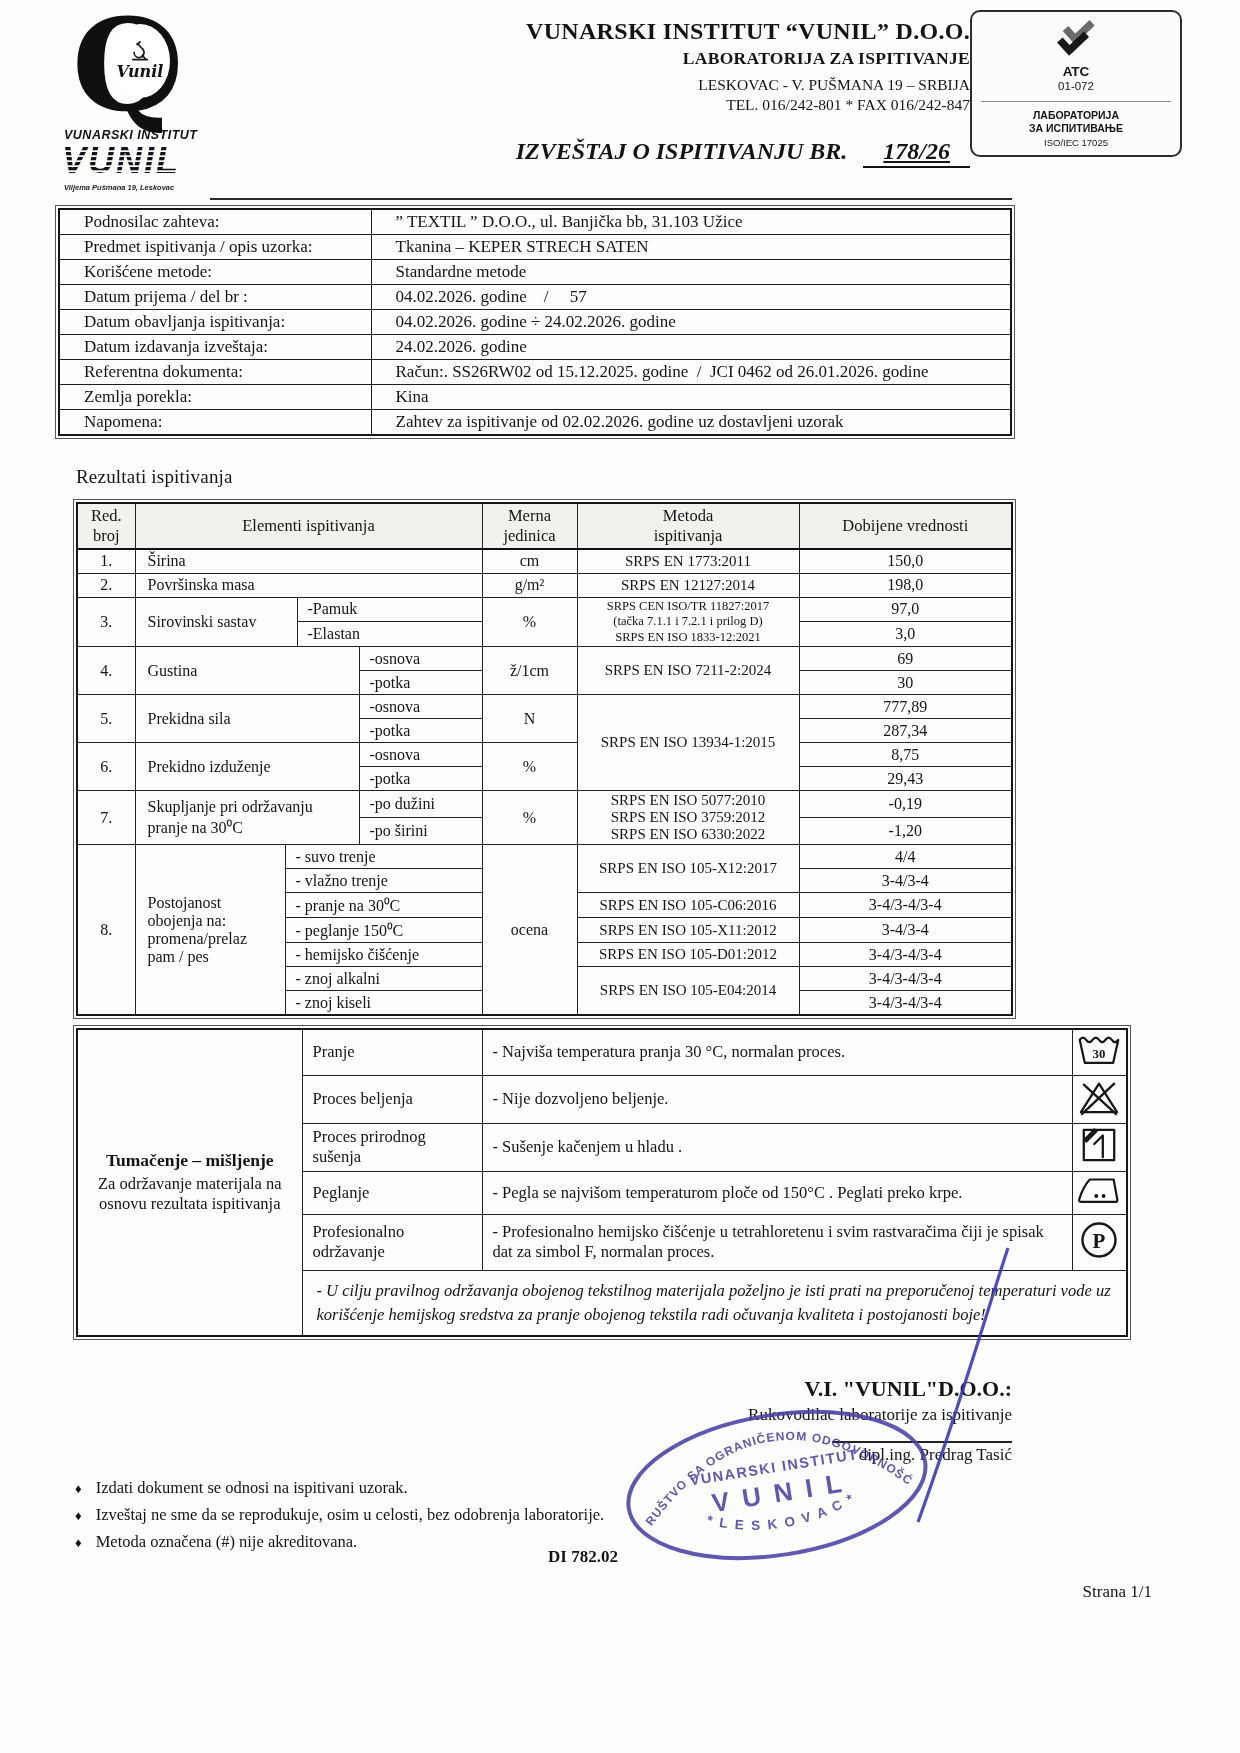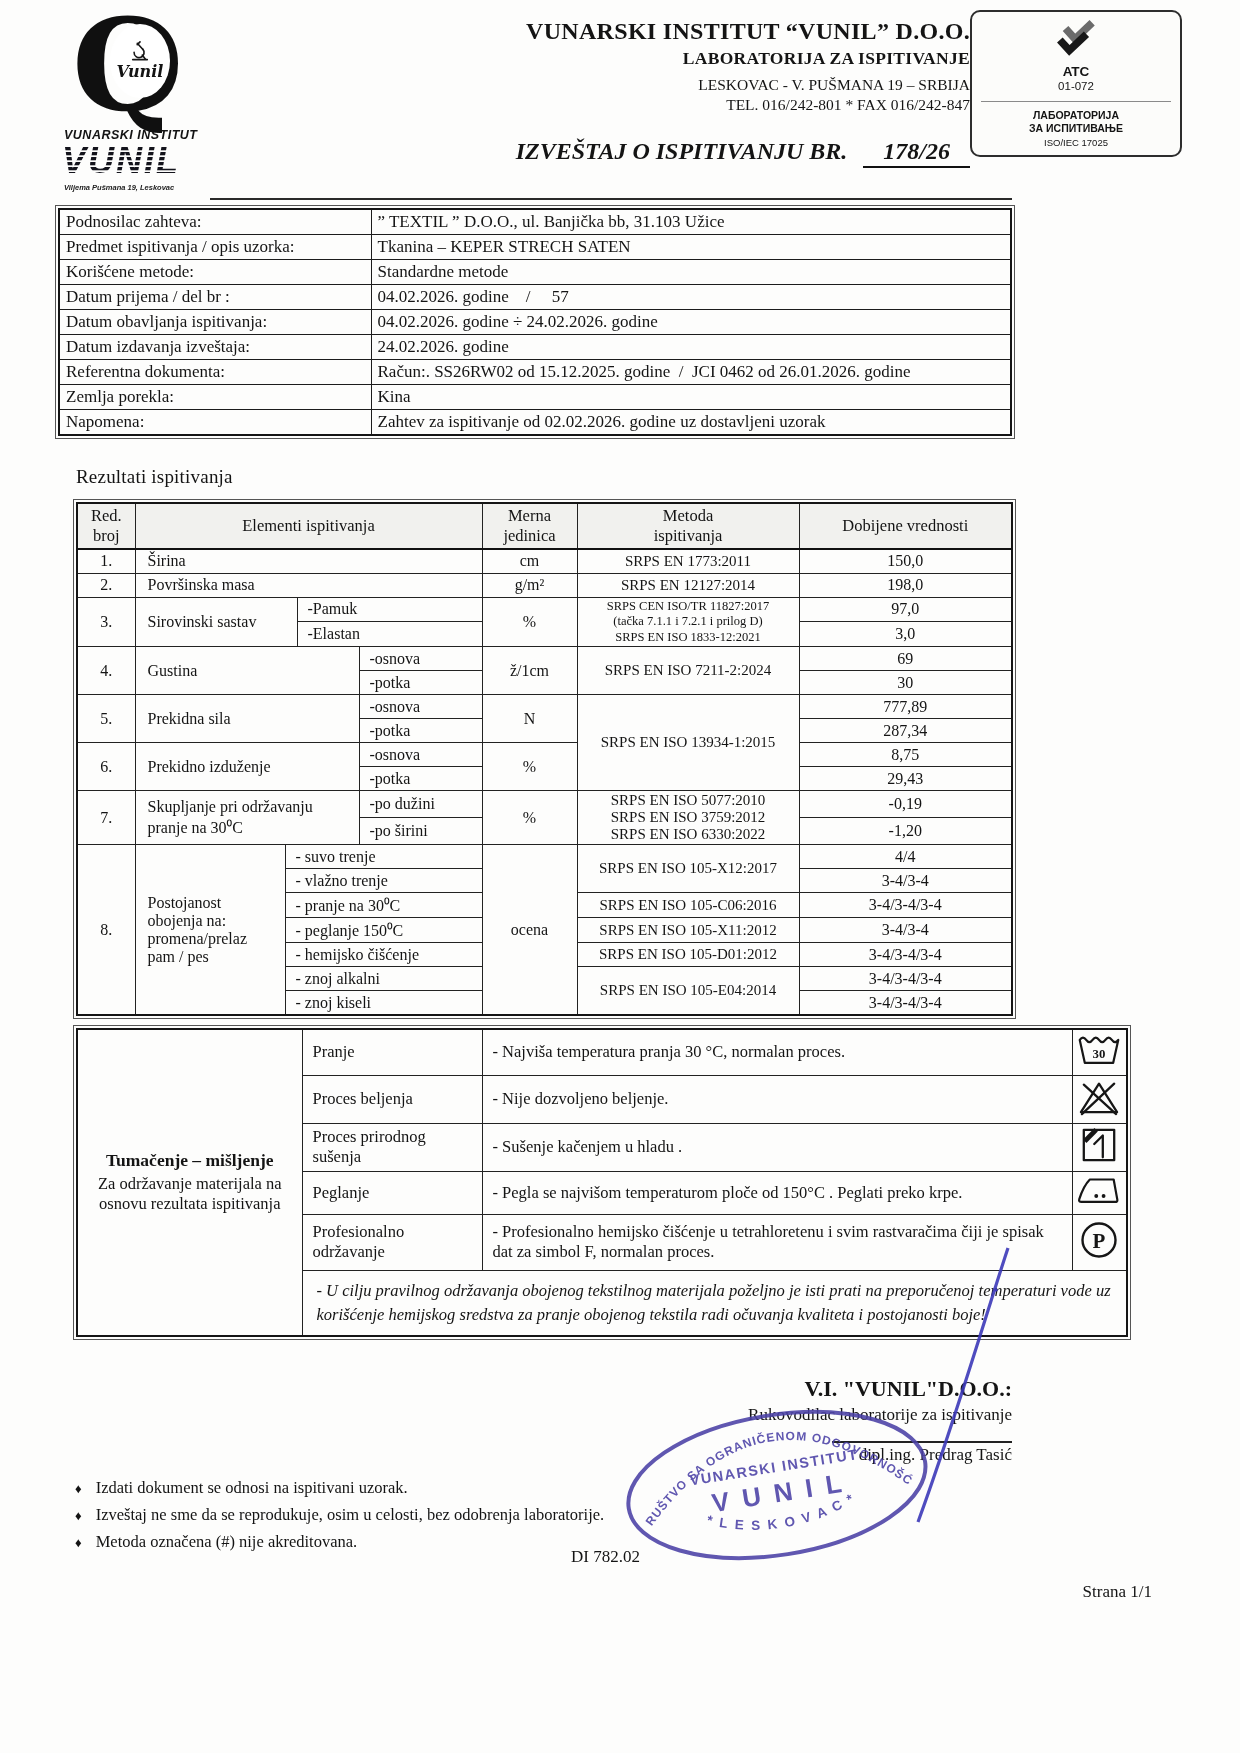--- a/index.html
+++ b/index.html
@@ -23,37 +23,37 @@
   .logo-inst { font-family:"Liberation Sans", sans-serif; font-weight:bold; font-style:italic; font-size:12.5px; letter-spacing:0.5px; margin:4px 0 0 6px; }
   .brand-svg { display:block; margin-left:2px; }
   .logo-addr { font-family:"Liberation Sans", sans-serif; font-style:italic; font-weight:bold; font-size:7.5px; margin:1px 0 0 6px; color:#222; }
 
   .center-col { flex:1; text-align:right; padding-top:10px; }
   .org-name { font-size:24px; font-weight:bold; letter-spacing:0.3px; }
   .lab-name { font-size:17.5px; font-weight:bold; margin-top:3px; letter-spacing:0.3px; }
   .addr-line { font-size:15.5px; margin-top:7px; }
   .tel-line  { font-size:15.5px; margin-top:2px; }
   .report-title { margin-top:24px; font-size:24px; font-weight:bold; font-style:italic; white-space:nowrap; }
-  .report-no { display:inline-block; border-bottom:2.5px solid #111; padding:0 20px 1px 20px; margin-left:10px; }
+  .report-no { display:inline-block; border-bottom:2.5px solid #111; padding:0 20px 1px 20px; margin-left:10px;text-decoration:underline; }
 
   .badge-col { width:212px; flex:none; margin-top:2px; }
   .badge-box { border:2px solid #2d2d2d; border-radius:10px; padding:8px 4px 7px 4px; text-align:center;
                font-family:"Liberation Sans", sans-serif; background:#fcfcfa; }
   .badge-atc { font-weight:bold; font-size:13.5px; margin-top:2px; }
   .badge-code { font-size:11.5px; margin-top:1px; }
   .badge-hr { border:none; border-top:1.5px solid #8a8a8a; margin:9px 5px 7px 5px; }
   .badge-l1, .badge-l2 { font-size:10.5px; font-weight:bold; line-height:1.25; }
   .badge-iso { font-size:9.5px; margin-top:2px; }
 
   .top-rule { height:2px; background:#2a2a2a; margin:6px 0 8px 152px; width:802px; }
 
   
   table { border-collapse:collapse; }
   .info-table { width:954px; border:2.5px solid #151515; outline:1px solid #555; outline-offset:2px; }
-  .info-table td { border:1.5px solid #1c1c1c; font-size:17px; padding:2px 6px; height:24px; vertical-align:middle; }
+  .info-table td { border:1.5px solid #1c1c1c; font-size:17px; padding:2px 24px; height:24px; vertical-align:middle; }
   .info-table td.lab { width:312px; }
   .pre { white-space:pre-line; }
   .prew { white-space:pre-wrap; }
 
   
   .res-heading { font-size:19px; margin:30px 0 14px 18px; letter-spacing:0.2px; }
   .rt { margin-left:18px; width:935px; border:2.5px solid #151515; outline:1px solid #555; outline-offset:2px; table-layout:fixed; }
   .rt th, .rt td { border:1.4px solid #222; font-size:16px; padding:1px 6px; vertical-align:middle; text-align:center; height:24px; }
   .rt th { background:#f1f1ee; font-weight:normal; font-size:16.5px; height:46px; border-bottom:2px solid #111; }
   .rt td.l { text-align:left; padding-left:12px; }
@@ -79,21 +79,21 @@
   .f-signer { font-size:17px; }
 
   .stamp-wrap { position:absolute; left:612px; top:1398px; width:330px; height:175px; transform:rotate(-9deg); opacity:0.88; pointer-events:none; }
   .sig-stroke { position:absolute; left:880px; top:1238px; pointer-events:none; }
 
   .bullets { position:absolute; left:75px; top:1478px; width:620px; }
   .bullet-row { display:flex; gap:14px; margin-bottom:7px; align-items:baseline; }
   .bullet-marker { font-size:13px; flex:none; }
   .bullet-text { font-size:16.5px; }
 
-  .doc-id { position:absolute; left:571px; top:1547px; font-size:17px; font-weight:normal; }
+  .doc-id { position:absolute; left:548px; top:1547px; font-size:17px; font-weight:bold; }
   .page-no { position:absolute; right:88px; top:1582px; font-size:17px; }
 
   svg .stroke { fill:none; stroke:#161616; stroke-width:2.4; stroke-linecap:round; stroke-linejoin:round; }
 </style>
 </head>
 <body>
 
 <div class="page">
   <div class="inner">
 

